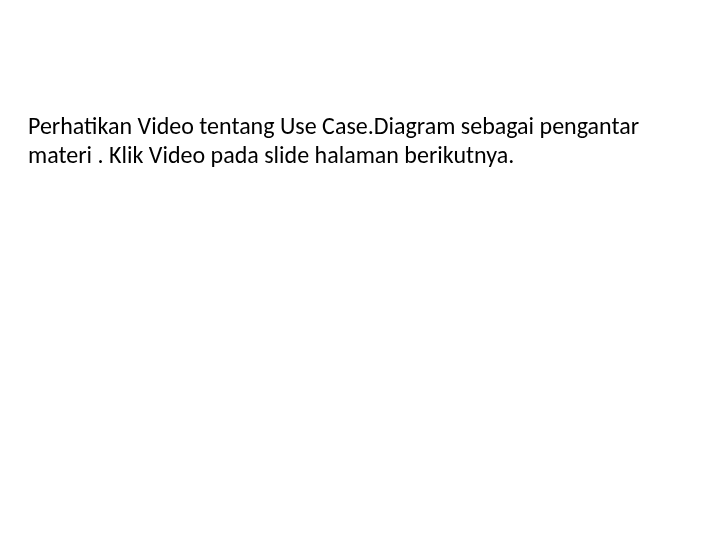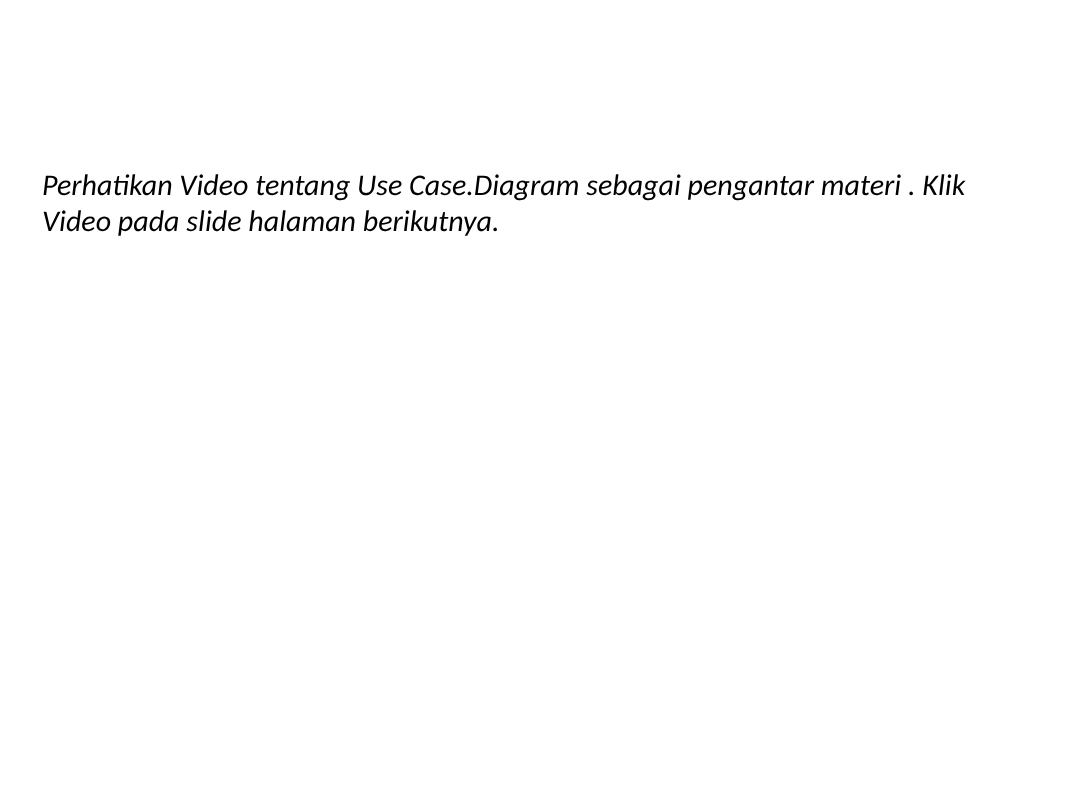--- a/index.html
+++ b/index.html
@@ -14,25 +14,24 @@
       font-family: Calibri, "Segoe UI", Arial, sans-serif;
       position: relative;
     }
     .slide-content {
       position: absolute;
       left: 28px;
       top: 112px;
       width: 650px;
     }
     .body-text {
-      font-size: 20px;
+      font-size: 24px;
       line-height: 1.2;
       color: #000000;
       font-weight: 400;
-      font-style: italic;
     }
   </style>
 </head>
 <body>
 
 <div class="slide-content">
   <p class="body-text">Perhatikan Video tentang Use Case.Diagram sebagai pengantar materi . Klik Video pada slide halaman berikutnya.</p>
 </div>
 
 </body></html>

